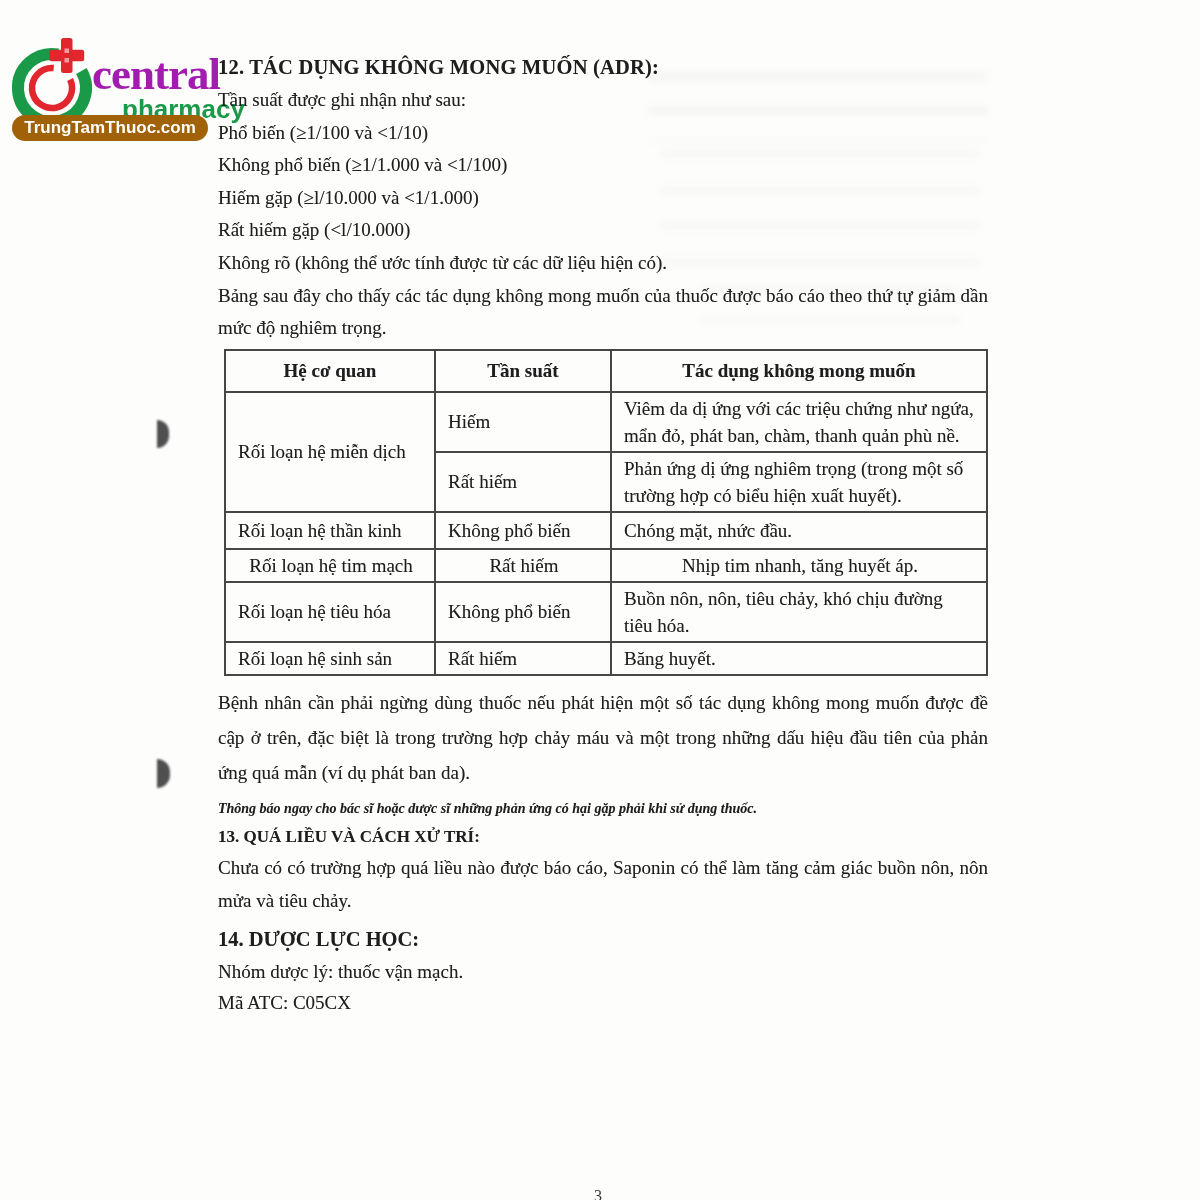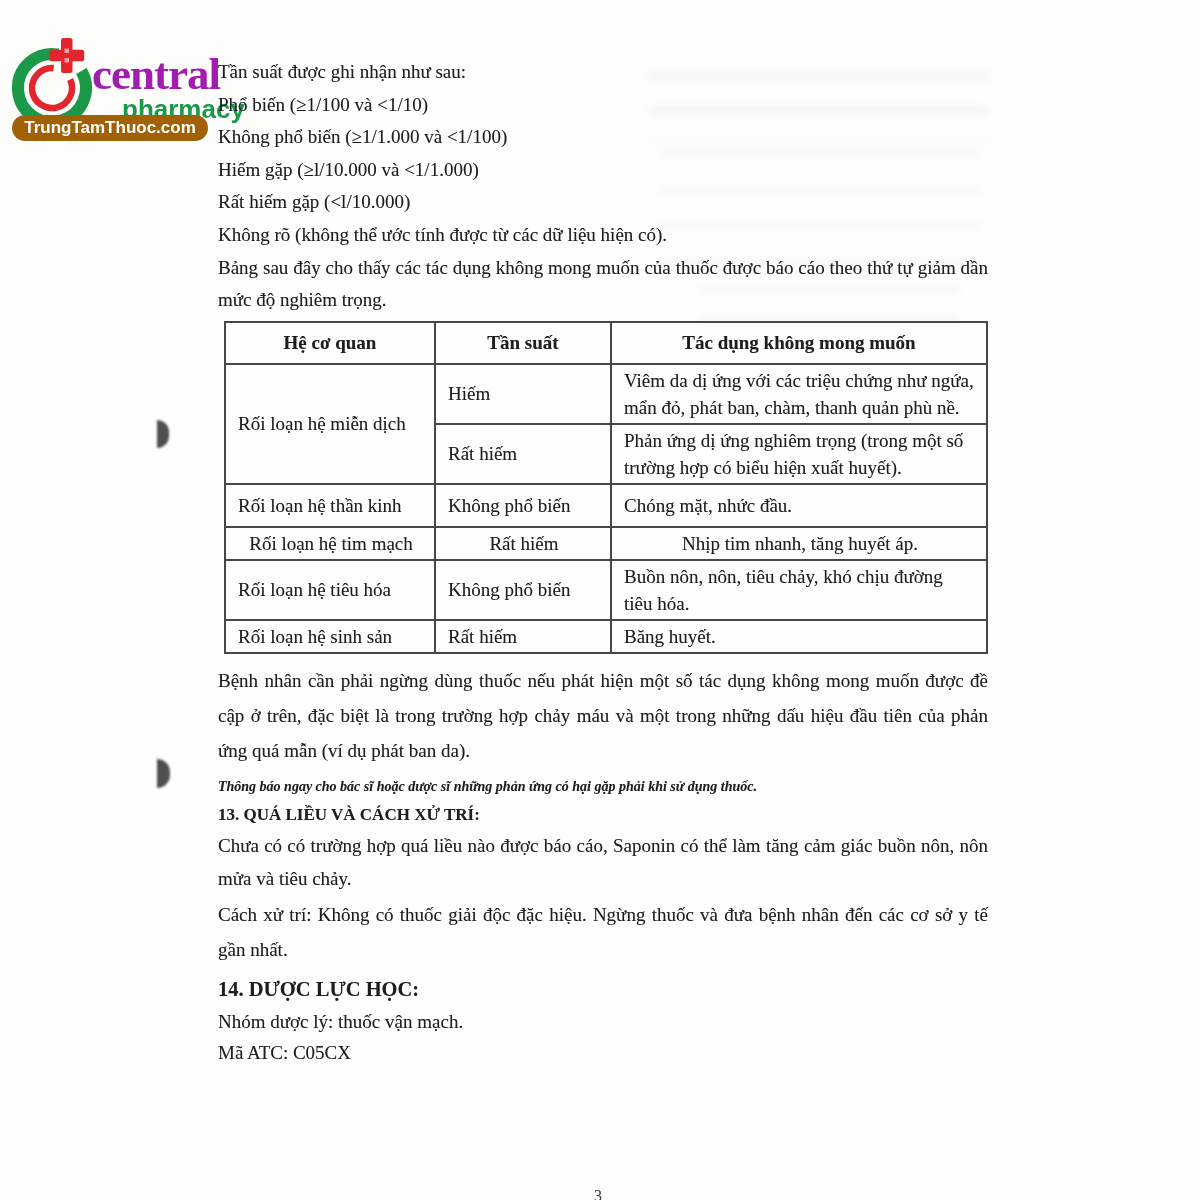--- a/index.html
+++ b/index.html
@@ -25,21 +25,21 @@
   .sec-heading{font-size:20.5px;font-weight:bold;margin:0 0 5px 0;letter-spacing:0.2px;}
   .intro-line{font-size:19px;line-height:32.5px;}
   .table-intro{font-size:19px;line-height:32px;text-align:justify;margin-top:1px;}
   
   table.adr{border-collapse:collapse;table-layout:fixed;width:762px;margin:5px 0 0 6px;}
   table.adr th,table.adr td{border:2px solid #474747;font-size:19px;padding:2px 10px 2px 12px;
            vertical-align:middle;overflow:hidden;}
   table.adr th{font-weight:bold;text-align:center;padding:9px 4px;}
   col.c1{width:210px;} col.c2{width:176px;} col.c3{width:376px;}
   tr.tr-h{height:40px;} tr.tr-a{height:60px;} tr.tr-b{height:60px;}
-  tr.tr-c{height:43px;font-family:Liberation Serif, serif;} tr.tr-d{height:31px;text-align:center;} tr.tr-e{height:57px;} tr.tr-f{height:27px;}
+  tr.tr-c{height:37px;font-family:Liberation Serif, serif;} tr.tr-d{height:31px;text-align:center;} tr.tr-e{height:57px;} tr.tr-f{height:27px;}
   td.effect{line-height:27px;}
   
   .warning-para{font-size:19px;line-height:35px;text-align:justify;margin-top:9px;}
   .notice{font-size:14px;font-weight:bold;font-style:italic;line-height:29px;margin-top:4px;}
   .heading-13{font-size:17px;font-weight:bold;margin:4px 0 4px 0;}
   .para-13a{font-size:19px;line-height:33px;text-align:justify;}
   .para-13b{font-size:19px;line-height:35px;text-align:justify;margin-top:2px;}
   .heading-14{font-size:20.5px;font-weight:bold;margin:11px 0 5px 0;}
   .line-14{font-size:19px;line-height:31px;}
   
@@ -76,20 +76,21 @@
   </svg>
   <div class="brand">central</div>
   <div class="brand-sub">pharmacy</div>
   <div class="banner">
     <span>TrungTamThuoc.com</span>
   </div>
 </div>
 
 <div class="content">
 
+  <div class="sec-heading">12. TÁC DỤNG KHÔNG MONG MUỐN (ADR):</div>
 
   <div class="intro-line">Tần suất được ghi nhận như sau:</div>
   <div class="intro-line">Phổ biến (≥1/100 và &lt;1/10)</div>
   <div class="intro-line">Không phổ biến (≥1/1.000 và &lt;1/100)</div>
   <div class="intro-line">Hiếm gặp (≥l/10.000 và &lt;1/1.000)</div>
   <div class="intro-line">Rất hiếm gặp (&lt;l/10.000)</div>
   <div class="intro-line">Không rõ (không thể ước tính được từ các dữ liệu hiện có).</div>
 
   <div class="table-intro">Bảng sau đây cho thấy các tác dụng không mong muốn của thuốc được báo cáo theo thứ tự giảm dần mức độ nghiêm trọng.</div>
 
@@ -136,21 +137,20 @@
     </tr>
   </tbody>
     </table>
 
   <div class="warning-para">Bệnh nhân cần phải ngừng dùng thuốc nếu phát hiện một số tác dụng không mong muốn được đề cập ở trên, đặc biệt là trong trường hợp chảy máu và một trong những dấu hiệu đầu tiên của phản ứng quá mẫn (ví dụ phát ban da).</div>
 
   <div class="notice">Thông báo ngay cho bác sĩ hoặc dược sĩ những phản ứng có hại gặp phải khi sử dụng thuốc.</div>
 
   <div class="heading-13">13. QUÁ LIỀU VÀ CÁCH XỬ TRÍ:</div>
   <div class="para-13a">Chưa có có trường hợp quá liều nào được báo cáo, Saponin có thể làm tăng cảm giác buồn nôn, nôn mửa và tiêu chảy.</div>
-  <div class="para-13b">Cách xử trí: Không có thuốc giải độc đặc hiệu. Ngừng thuốc và đưa bệnh nhân đến các cơ sở y tế gần nhất.</div>
 
   <div class="heading-14">14. DƯỢC LỰC HỌC:</div>
   <div class="line-14">Nhóm dược lý: thuốc vận mạch.</div>
   <div class="line-14">Mã ATC: C05CX</div>
 
 </div>
 
 <div class="artifact artifact-1"></div>
 <div class="artifact artifact-2"></div>
 

